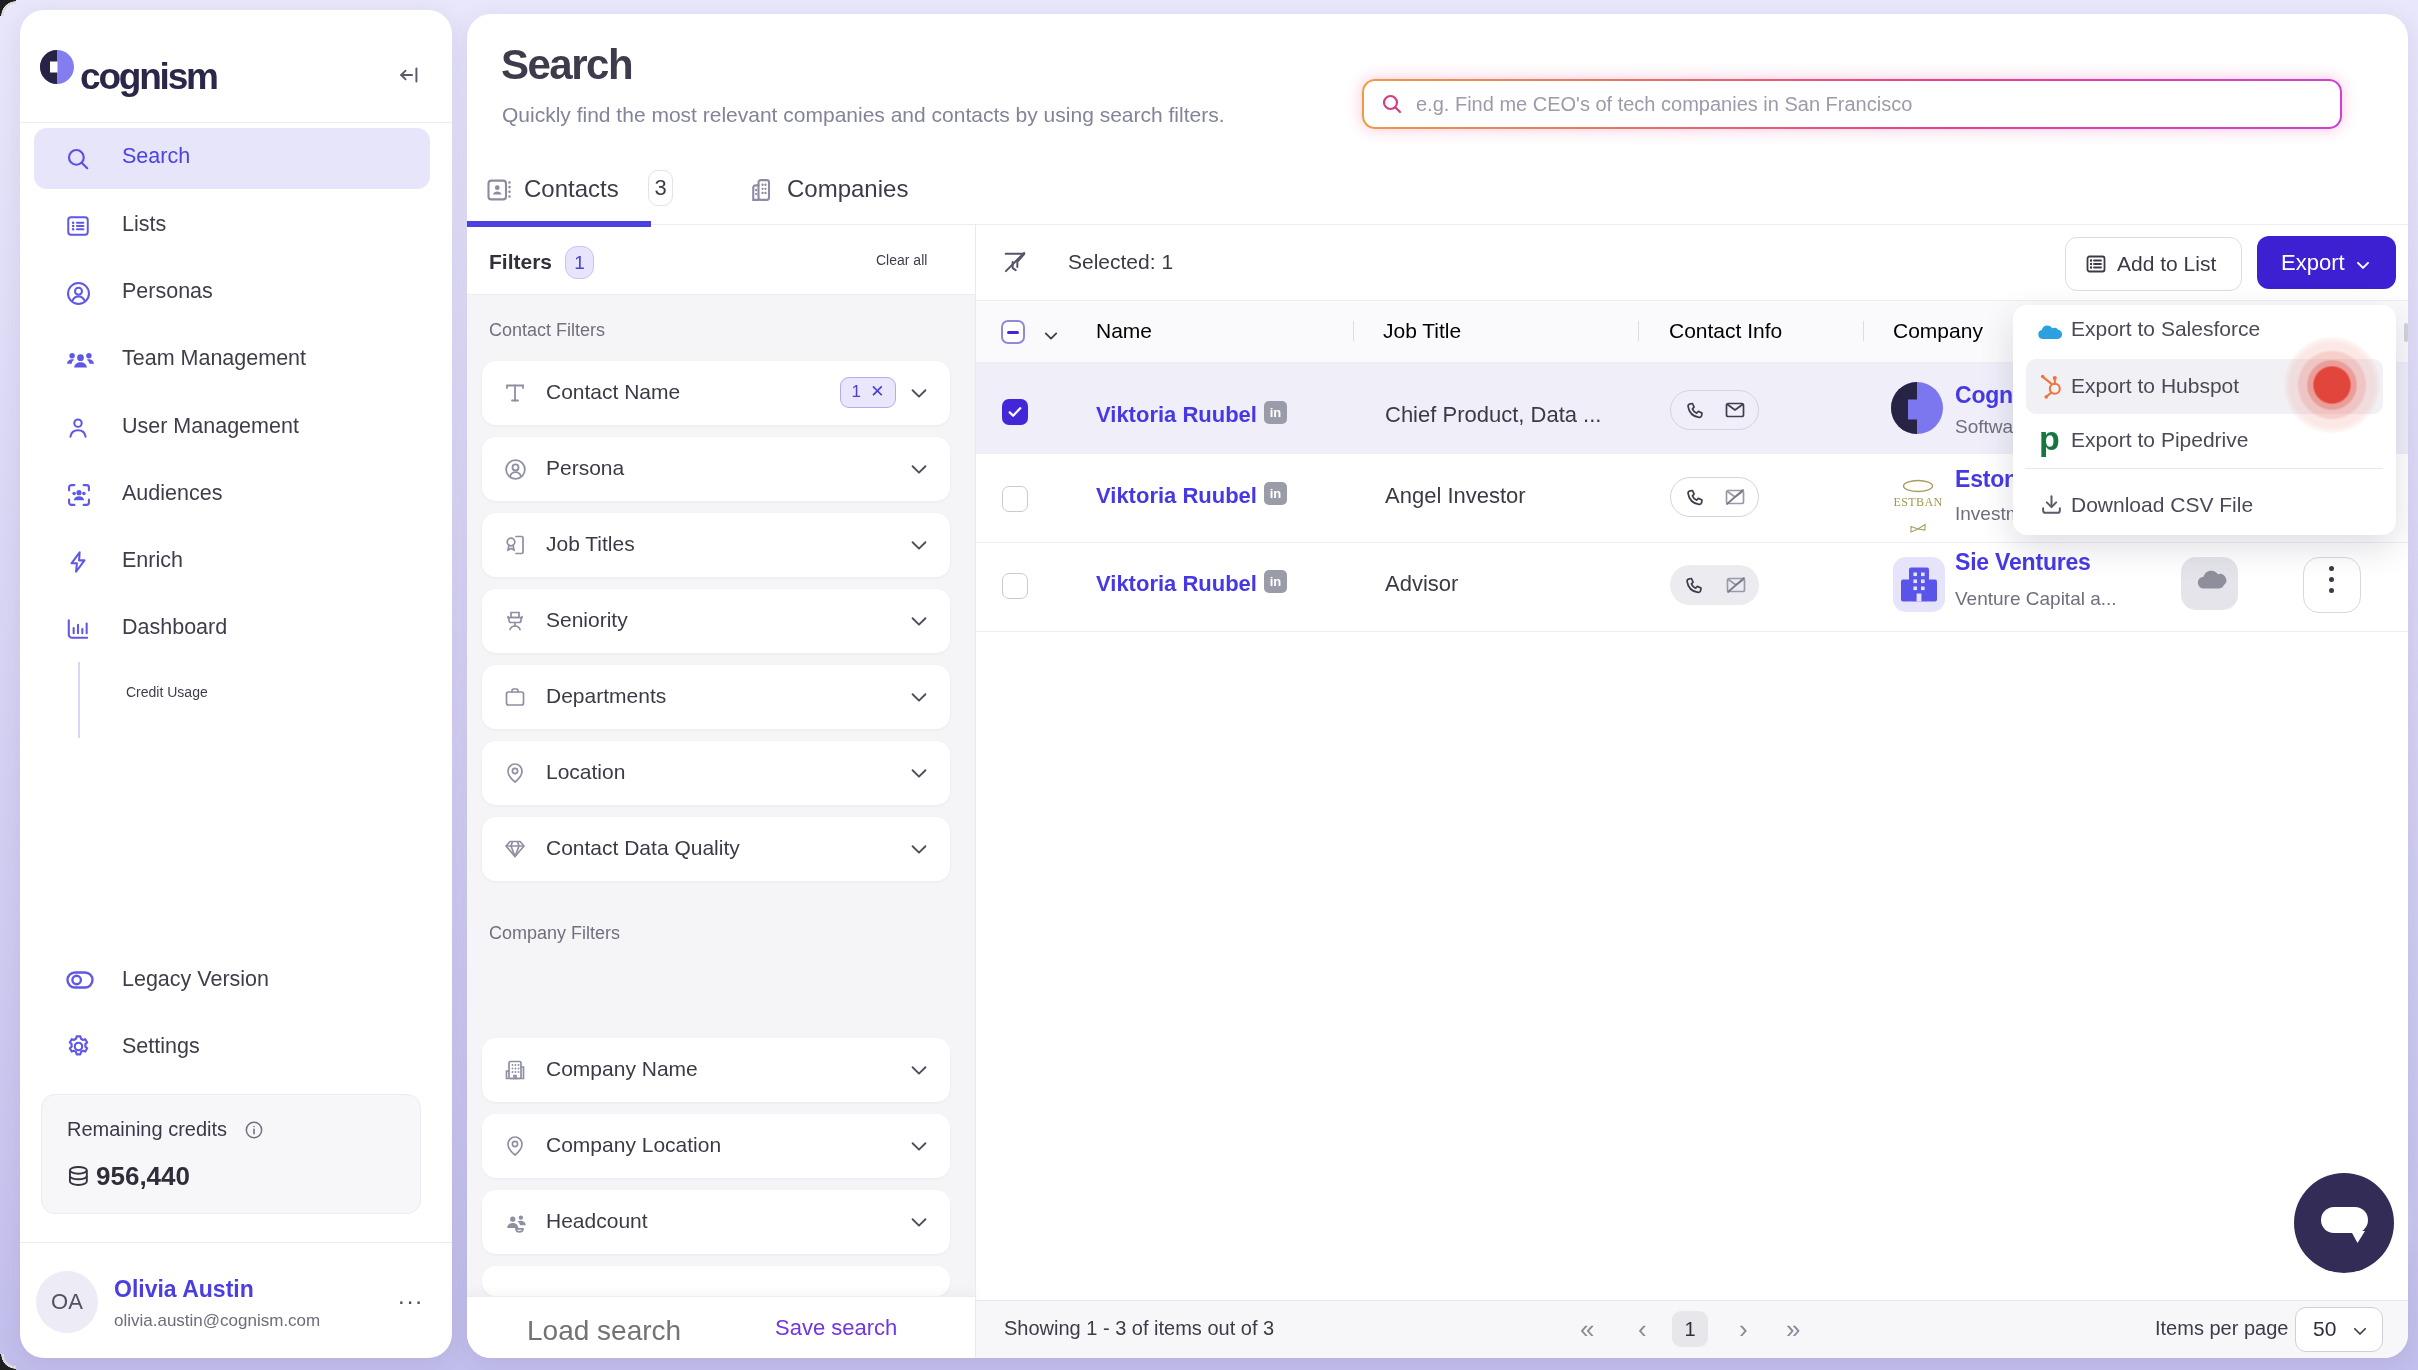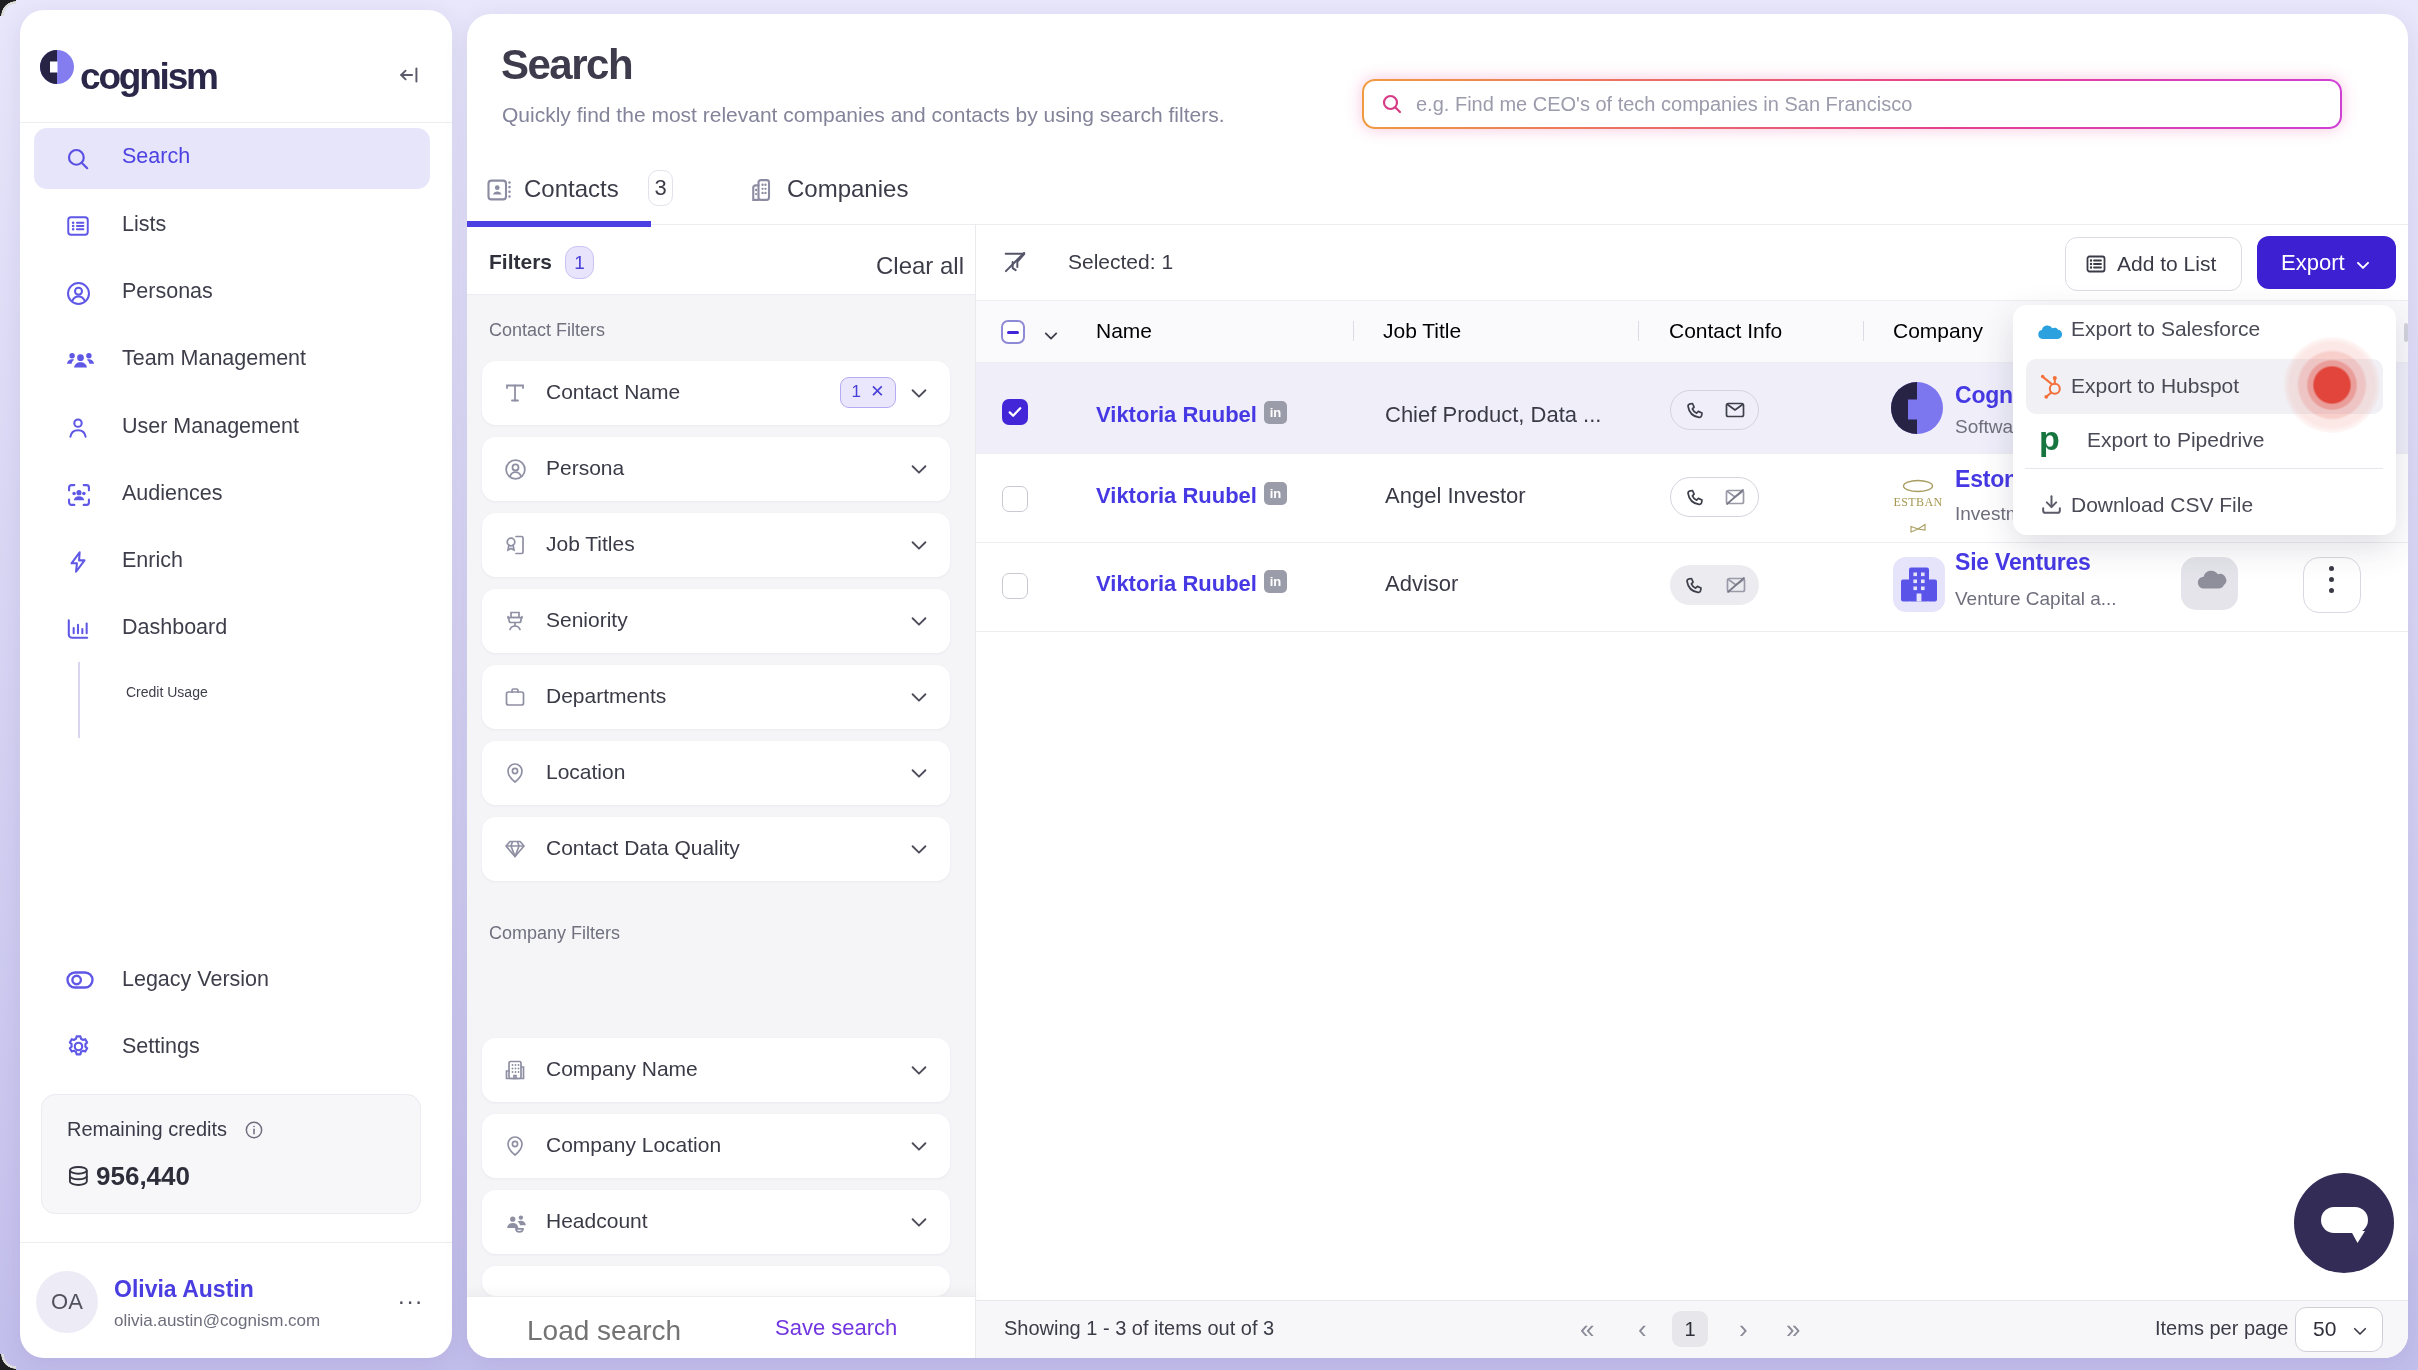--- a/index.html
+++ b/index.html
@@ -208,21 +208,21 @@
         <path d="M12.5 7.5 v.01 M15 7.5 v.01 M12.5 11 v.01 M15 11 v.01 M12.5 14.5 v.01 M15 14.5 v.01" stroke-width="2"></path>
         <path d="M7 12 v.01 M7 15.5 v.01" stroke-width="2"></path>
       </svg>
   </div>
   <div class="abs" style="left:320px;top:161px;font-size:24px;color:#3c3c49;">Companies</div>
   <div class="abs" style="left:0;top:210px;width:1941px;height:1px;background:#ececf1;"></div>
   <div class="abs" style="left:0;top:207px;width:184px;height:6px;background:#4c40e0;"></div>
 
   <div class="abs" style="left:22px;top:236px;font-size:21px;font-weight:bold;color:#31313c;">Filters</div>
   <div class="abs" style="left:98px;top:232px;width:29px;height:33px;background:#e7e4fb;border:1px solid #c9c3f4;border-radius:12px;text-align:center;line-height:31px;font-size:19px;color:#4b40d8;">1</div>
-  <div class="abs" style="left:409px;top:238px;font-size:24px;color:#3e3e4a;">Clear all</div>
+  <div class="abs" style="left:409px;top:238px;font-size:14px;color:#3e3e4a;">Clear all</div>
   <div class="abs" style="left:0;top:280px;width:508px;height:1002px;background:#f5f5f8;border-top:1px solid #ececf1;"></div>
   <div class="abs" style="left:22px;top:306px;font-size:18px;color:#70707e;">Contact Filters</div>
 
   <div class="fcard" style="top:347px;">
     <svg class="fic" width="24" height="24" viewBox="0 0 24 24" fill="none" stroke="#8f8fa4" stroke-width="1.8" stroke-linecap="round">
         <path d="M4 7 V4.5 H20 V7"></path>
         <path d="M12 4.5 V19.5"></path>
         <path d="M9 19.5 H15"></path>
       </svg>
     <span class="ftx">Contact Name</span>
@@ -510,21 +510,21 @@
         <circle cx="4.3" cy="3.2" r="1.6" fill="#f4703a" stroke="none"></circle>
         <path d="M15.5 6 V10"></path>
         <circle cx="15.5" cy="4.6" r="1.9" fill="#f4703a" stroke="none"></circle>
         <circle cx="15.5" cy="14.5" r="4.6"></circle>
         <path d="M12.3 18 L8.5 21.3"></path>
         <circle cx="7.6" cy="22" r="1.7" fill="#f4703a" stroke="none"></circle>
       </g>
     </svg>
   <div class="abs ditm" style="top:360px;">Export to Hubspot</div>
   <div class="abs" style="left:1572px;top:405px;width:26px;height:34px;font-size:34px;font-weight:bold;color:#17753f;">p</div>
-  <div class="abs ditm" style="top:414px;margin-left:16px;">Export to Pipedrive</div>
+  <div class="abs ditm" style="top:414px;">Export to Pipedrive</div>
   <div class="abs" style="left:1558px;top:454px;width:358px;height:1px;background:#e6e6ec;"></div>
   <svg class="abs" style="left:1572px;top:478px;" width="25" height="25" viewBox="0 0 24 24" fill="none" stroke="#5a5a68" stroke-width="1.9" stroke-linecap="round" stroke-linejoin="round">
       <path d="M12 4 V14"></path>
       <path d="M7.5 10 L12 14.5 L16.5 10"></path>
       <path d="M4 15.5 V18 A2 2 0 0 0 6 20 H18 A2 2 0 0 0 20 18 V15.5"></path>
     </svg>
   <div class="abs ditm" style="top:479px;">Download CSV File</div>
 
   <div class="abs" style="left:1817px;top:323px;width:96px;height:96px;border-radius:50%;background:radial-gradient(circle, rgba(225,62,51,.96) 0 26%, rgba(227,75,64,.50) 29% 35%, rgba(230,95,82,.30) 38% 48%, rgba(234,115,100,.16) 52% 62%, rgba(234,115,100,0) 74%);"></div>
 </div>

